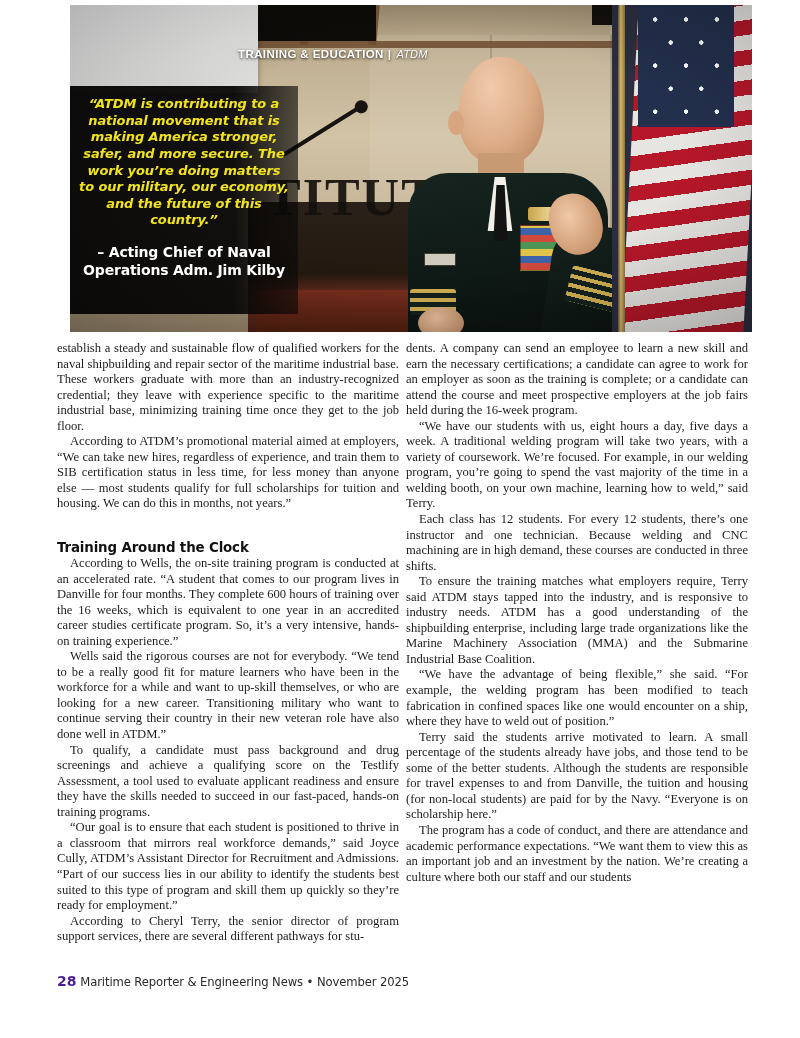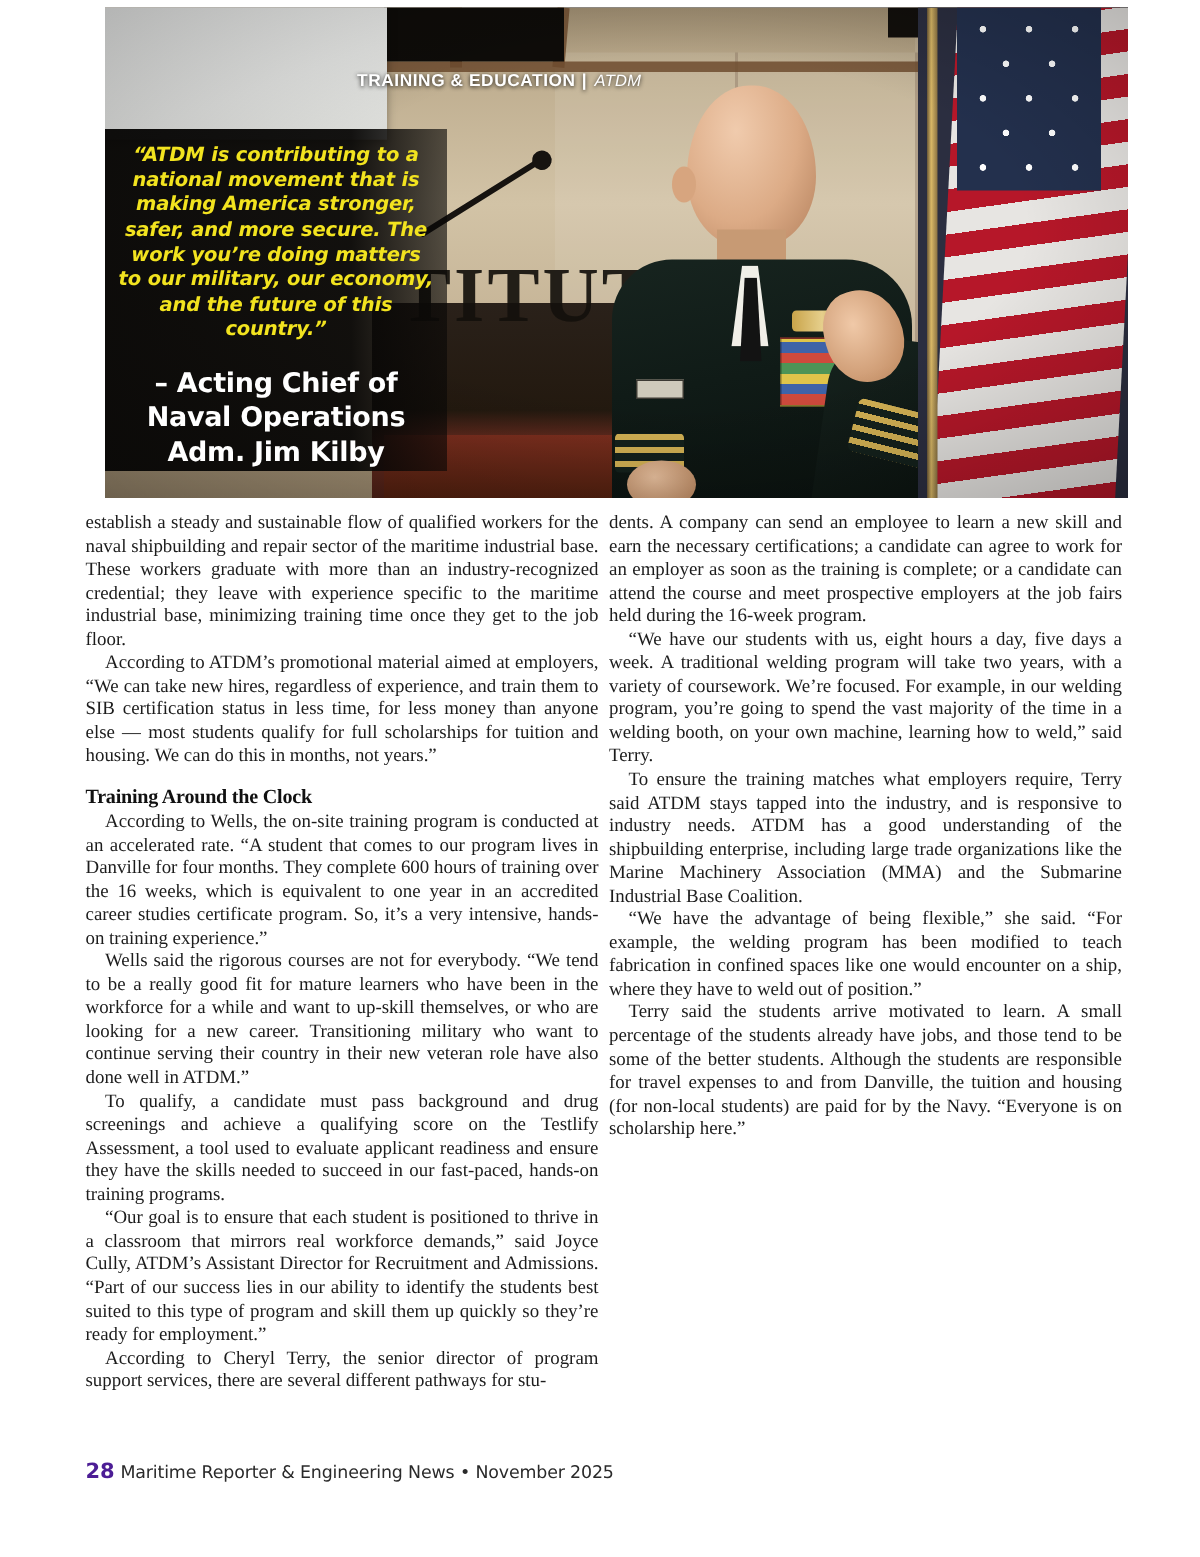--- a/index.html
+++ b/index.html
@@ -308,21 +308,21 @@
     font-size: 13px;
     line-height: 1.28;
     color: #f2e31f;
     text-align: center;
     letter-spacing: -0.1px;
     margin: 2px 2px 0 2px;
   }
   .quote-attrib {
     font-family: "DejaVu Sans", sans-serif;
     font-weight: bold;
-    font-size: 18px;
+    font-size: 14px;
     line-height: 1.28;
     color: #ffffff;
     text-align: center;
     margin-top: 15px;
     letter-spacing: -0.2px;
   }
 
   
   .col {
     position: absolute;
@@ -346,21 +346,21 @@
   .col p.noindent { text-indent: 0; }
 
   h2.subhead {
     font-family: "DejaVu Sans", sans-serif;
     font-size: 13.4px;
     font-weight: bold;
     color: #111111;
     margin: 10px 0 1px 0;
     letter-spacing: -0.15px;
   }
-  h2.subhead.first { margin-top: 11px; font-family: Liberation Serif, serif; }
+  h2.subhead.first { margin-top: 28px; }
 
   
   .footer {
     position: absolute;
     left: 57px;
     top: 973px;
     font-family: "DejaVu Sans", sans-serif;
     font-size: 11.6px;
     color: #2a2a2a;
     letter-spacing: -0.1px;
@@ -437,22 +437,24 @@
     <h2 class="subhead first">Training Around the Clock</h2>
     <p class="indent">According to Wells, the on-site training program is conducted at an accelerated rate. “A student that comes to our program lives in Danville for four months. They complete 600 hours of training over the 16 weeks, which is equivalent to one year in an accredited career studies certificate program. So, it’s a very intensive, hands-on training experience.”</p>
     <p class="indent">Wells said the rigorous courses are not for everybody. “We tend to be a really good fit for mature learners who have been in the workforce for a while and want to up-skill themselves, or who are looking for a new career. Transitioning military who want to continue serving their country in their new veteran role have also done well in ATDM.”</p>
     <p class="indent">To qualify, a candidate must pass background and drug screenings and achieve a qualifying score on the Testlify Assessment, a tool used to evaluate applicant readiness and ensure they have the skills needed to succeed in our fast-paced, hands-on training programs.</p>
     <p class="indent">“Our goal is to ensure that each student is positioned to thrive in a classroom that mirrors real workforce demands,” said Joyce Cully, ATDM’s Assistant Director for Recruitment and Admissions. “Part of our success lies in our ability to identify the students best suited to this type of program and skill them up quickly so they’re ready for employment.”</p>
     <p class="indent">According to Cheryl Terry, the senior director of program support services, there are several different pathways for stu-</p>
   </div>
 <div class="col col-right">
     <p class="noindent">dents.  A company can send an employee to learn a new skill and earn the necessary certifications; a candidate can agree to work for an employer as soon as the training is complete; or a candidate can attend the course and meet prospective employers at the job fairs held during the 16-week program.</p>
     <p class="indent">“We have our students with us, eight hours a day, five days a week. A traditional welding program will take two years, with a variety of coursework.  We’re focused.  For example, in our welding program, you’re going to spend the vast majority of the time in a welding booth, on your own machine, learning how to weld,” said Terry.</p>
+    <p class="indent">Each class has 12 students. For every 12 students, there’s one instructor and one technician. Because welding and CNC machining are in high demand, these courses are conducted in three shifts.</p>
     <p class="indent">To ensure the training matches what employers require, Terry said ATDM stays tapped into the industry, and is responsive to industry needs. ATDM has a good understanding of the shipbuilding enterprise, including large trade organizations like the Marine Machinery Association (MMA) and the Submarine Industrial Base Coalition.</p>
     <p class="indent">“We have the advantage of being flexible,” she said. “For example, the welding program has been modified to teach fabrication in confined spaces like one would encounter on a ship, where they have to weld out of position.”</p>
     <p class="indent">Terry said the students arrive motivated to learn. A small percentage of the students already have jobs, and those tend to be some of the better students.  Although the students are responsible for travel expenses to and from Danville, the tuition and housing (for non-local students) are paid for by the Navy. “Everyone is on scholarship here.”</p>
+    <p class="indent">The program has a code of conduct, and there are attendance and academic performance expectations. “We want them to view this as an important job and an investment by the nation. We’re creating a culture where both our staff and our students</p>
   </div>
 
 <div class="footer">
   <span class="pageno">28</span><span>Maritime Reporter &amp; Engineering News</span>
   <span>•</span>
   <span>November 2025</span>
 </div>
 
 </body></html>

